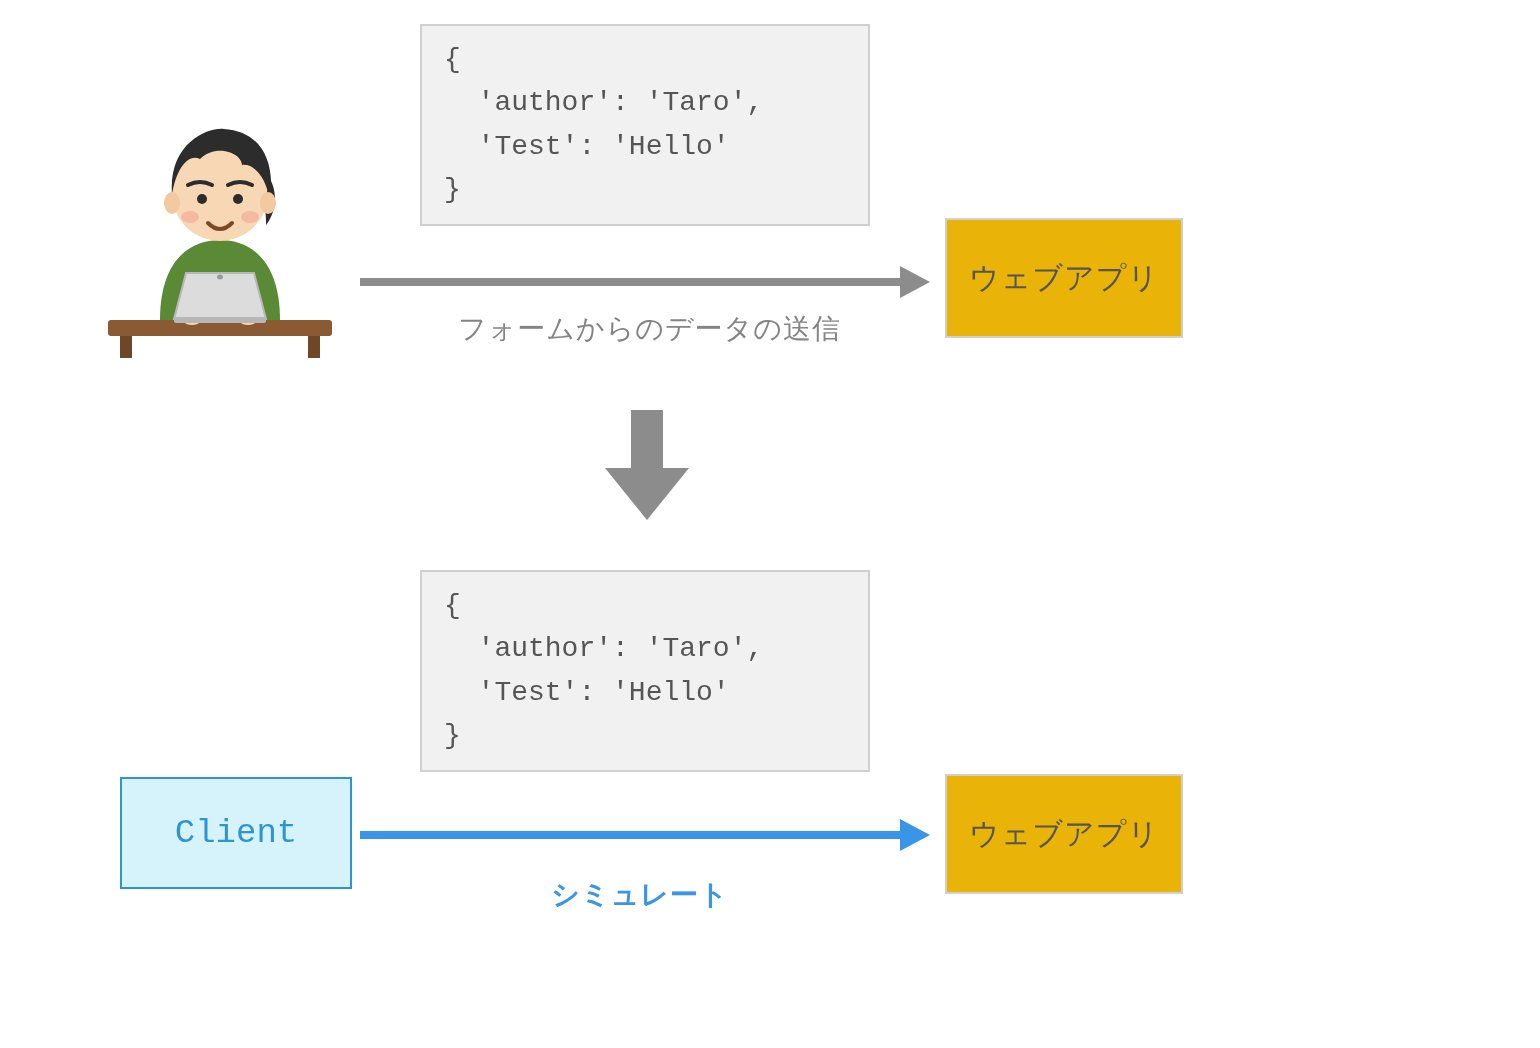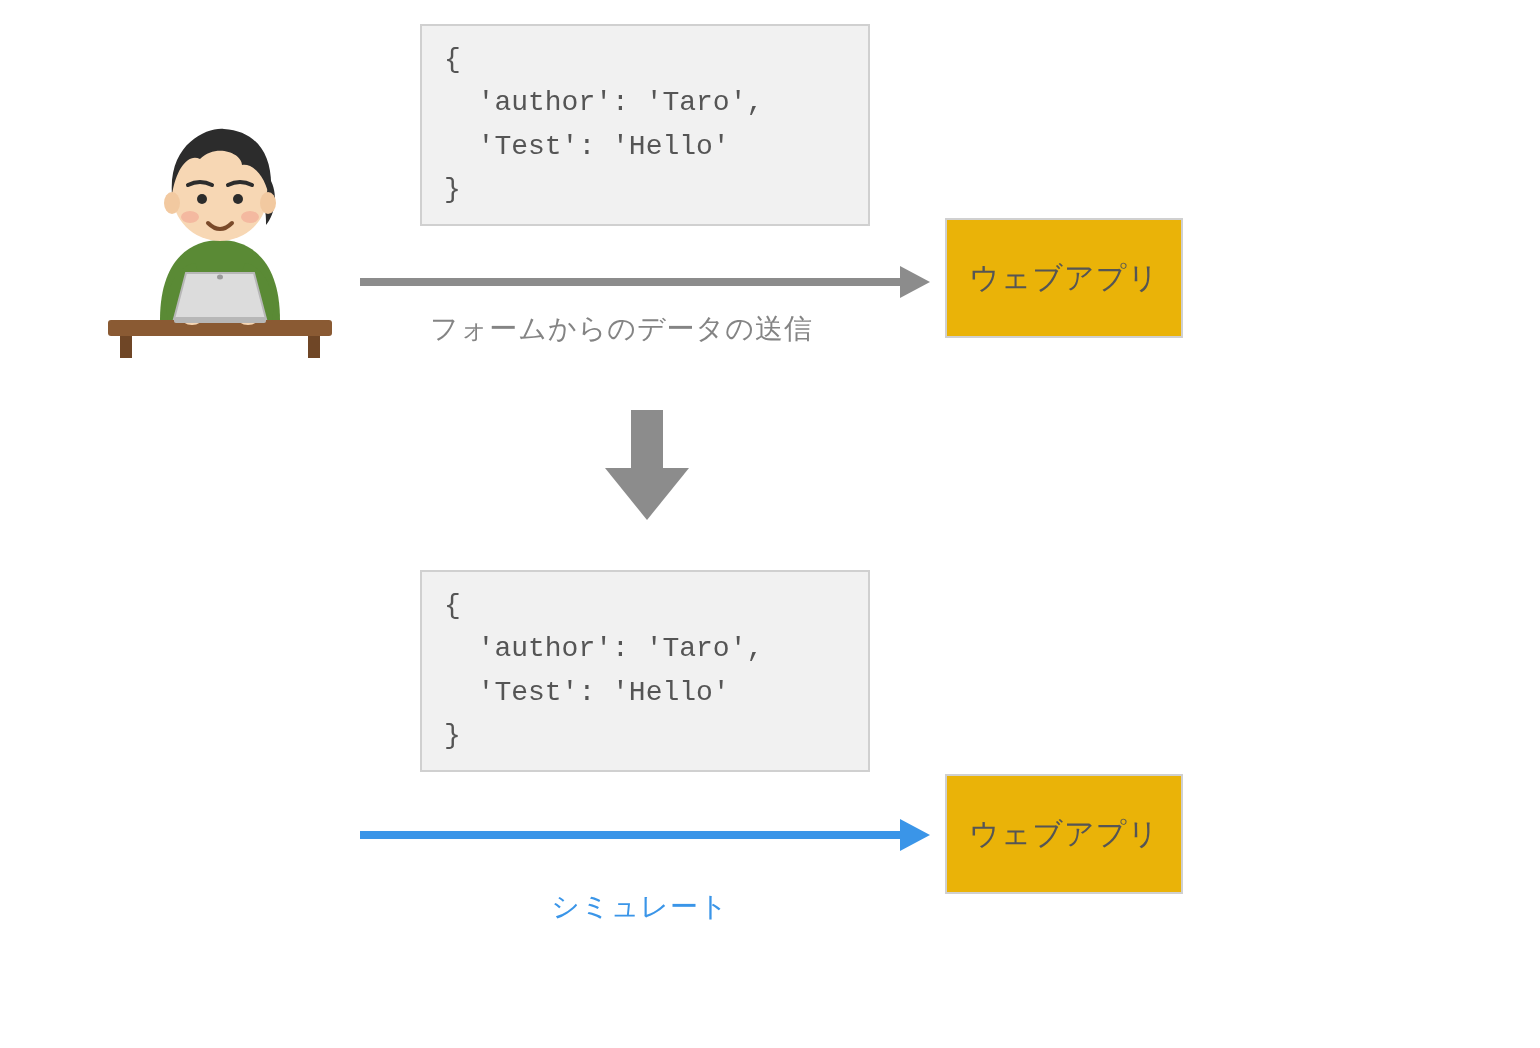--- a/index.html
+++ b/index.html
@@ -50,20 +50,21 @@
     display: flex;
     align-items: center;
     justify-content: center;
     box-sizing: border-box;
   }
   .caption-gray {
     position: absolute;
     color: #848484;
     font-size: 28px;
     letter-spacing: 1px;
+    margin-left: 28px;
   }
   .caption-blue {
     position: absolute;
     color: #3a95e8;
     font-size: 28px;
     letter-spacing: 1px;
     text-align: center;
   }
   .user-illustration {
     position: absolute;
@@ -128,32 +129,35 @@
     <polygon points="540,4 570,20 540,36" fill="#8c8c8c"></polygon>
   </svg>
 
   <div class="caption-gray" style="left:430px; top:310px;">フォームからのデータの送信</div>
 
   <svg style="position:absolute; left:605px; top:410px;" width="84" height="110" viewBox="0 0 84 110">
     <rect x="26" y="0" width="32" height="62" fill="#8c8c8c"></rect>
     <polygon points="0,58 84,58 42,110" fill="#8c8c8c"></polygon>
   </svg>
 
+  <div class="client-box" style="left:120px; top:777px; width:232px; height:112px;">
+    <span>Client</span>
+  </div>
 
   <div class="code-box" style="left:420px; top:570px; width:450px;">{
   'author': 'Taro',
   'Test': 'Hello'
 }</div>
 
   <div class="webapp-box" style="left:945px; top:774px; width:238px; height:120px;">
     <span>ウェブアプリ</span>
   </div>
 
   <svg style="position:absolute; left:360px; top:815px;" width="570" height="40" viewBox="0 0 570 40">
     <line x1="0" y1="20" x2="540" y2="20" stroke="#3a95e8" stroke-width="8"></line>
     <polygon points="540,4 570,20 540,36" fill="#3a95e8"></polygon>
   </svg>
 
   <div class="caption-blue" style="left:420px; top:862px; width:440px;">
-    <div style="margin-top:26px;">シミュレート</div>
+    <div style="margin-top:14px;font-weight:bold;">シミュレート</div>
   </div>
 
 </div>
 
 </body></html>

